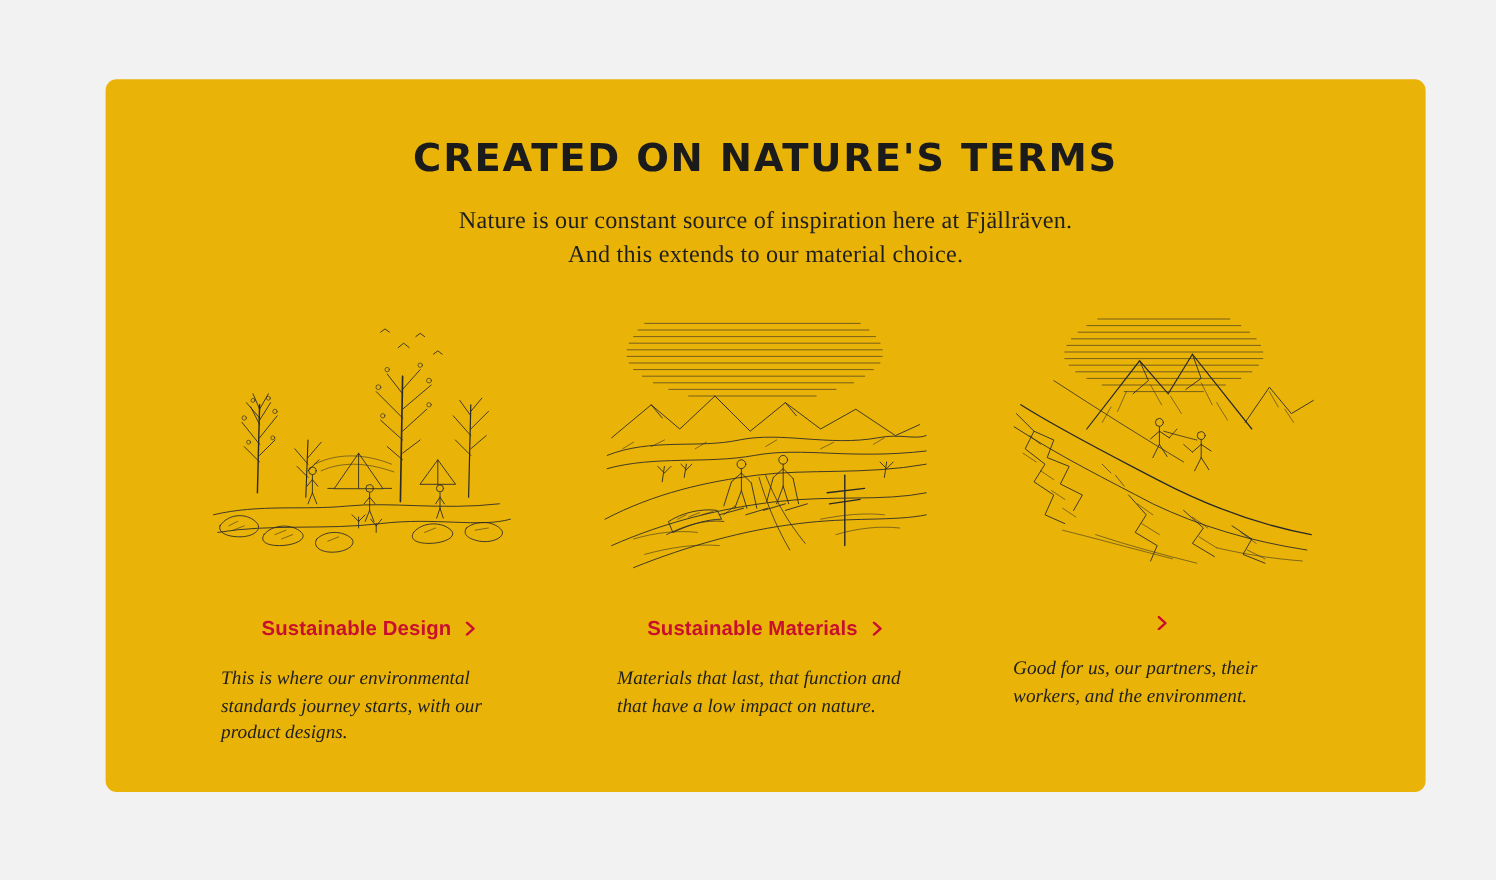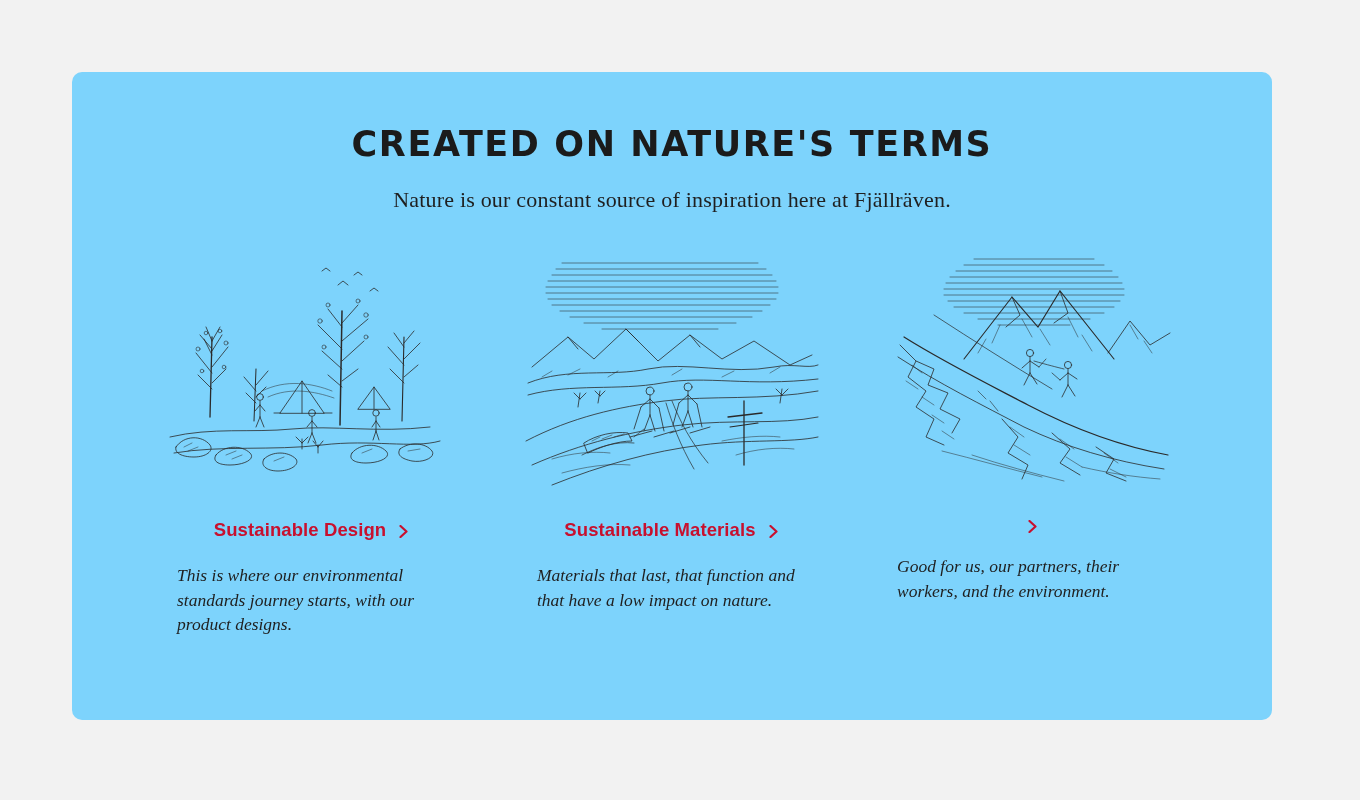--- a/index.html
+++ b/index.html
@@ -14,25 +14,25 @@
 
   .page {
     width: 1360px;
     height: 800px;
     background: #f2f2f2;
     position: relative;
   }
 
   .card {
     position: absolute;
-    left: 72px;
+    left: 96px;
     top: 72px;
     width: 1200px;
     height: 648px;
-    background: #7dd3fc;
+    background: #eab308;
     border-radius: 10px;
     box-sizing: border-box;
   }
 
   .heading {
     text-align: center;
     margin: 0;
     padding-top: 52px;
     font-family: "DejaVu Sans", sans-serif;
     font-weight: bold;
@@ -71,21 +71,21 @@
     width: 300px;
     height: 250px;
     display: block;
   }
 
   .link-row {
     display: flex;
     align-items: center;
     justify-content: center;
     gap: 11px;
-    margin-top: 28px;
+    margin-top: 38px;
     cursor: pointer;
   }
 
   .link-label {
     color: #c8102e;
     font-family: "Liberation Sans", sans-serif;
     font-weight: bold;
     font-size: 18.5px;
     letter-spacing: 0.1px;
   }
@@ -110,20 +110,21 @@
 </head>
 <body>
 
 <div class="page">
   <div class="card">
 
     <h1 class="heading">Created on Nature's Terms</h1>
 
     <div class="subheading">
       <div>Nature is our constant source of inspiration here at Fjällräven.</div>
+      <div>And this extends to our material choice.</div>
     </div>
 
     <div class="columns">
 
       <div class="col">
         <svg class="illustration" viewBox="0 0 300 250">
           <g stroke="#2a2a2a" fill="none" stroke-width="0.8" stroke-linecap="round">
 
             <path d="M8 196 C50 186 90 192 130 188 C170 184 215 192 268 186"></path>
             <path d="M12 212 C60 204 110 210 160 204 C210 198 250 208 278 200"></path>

